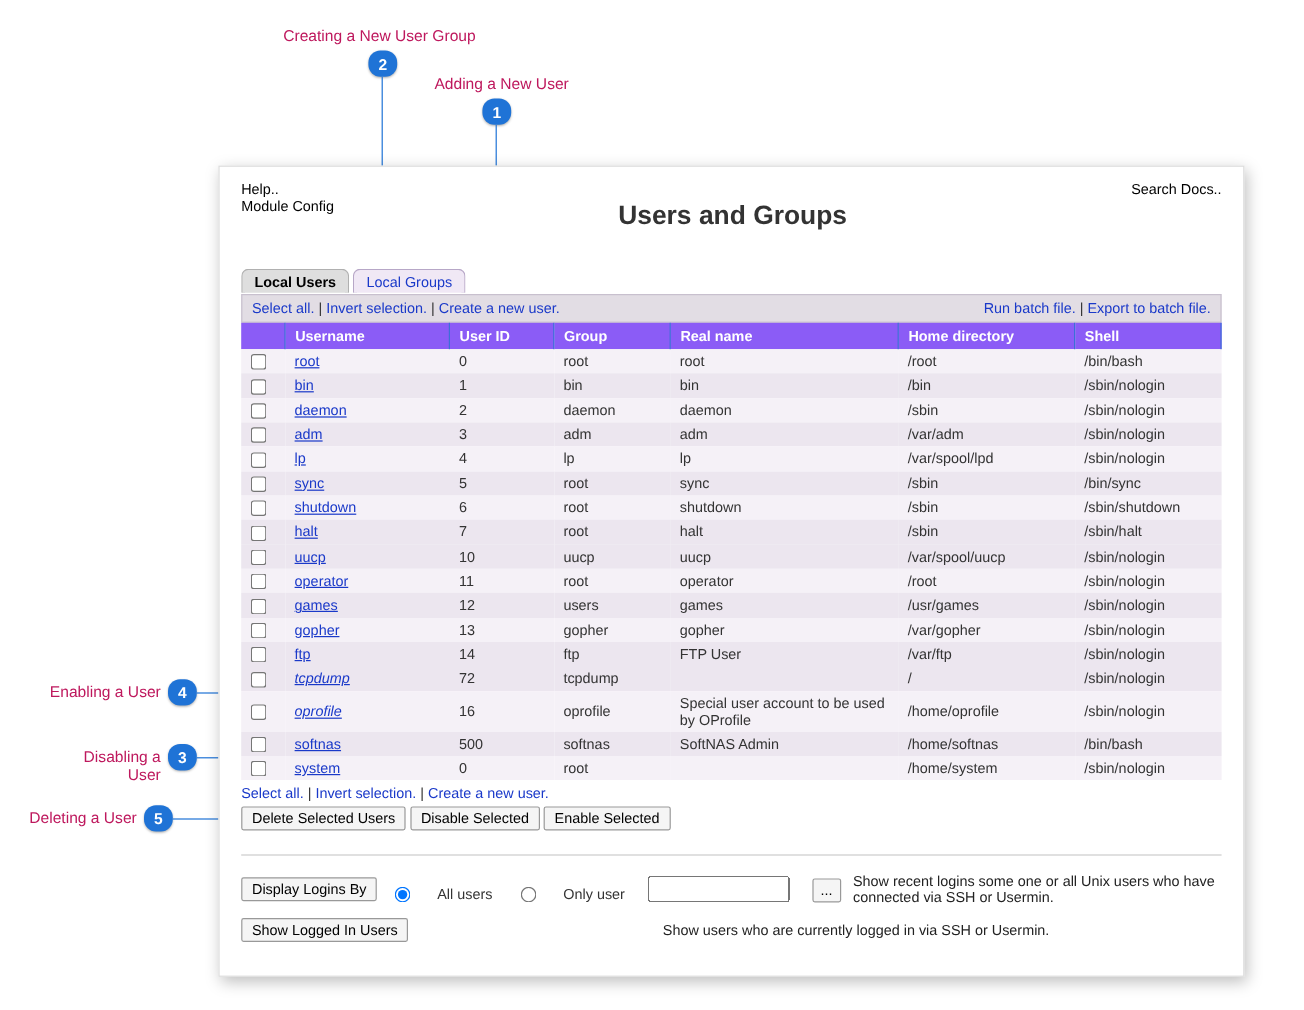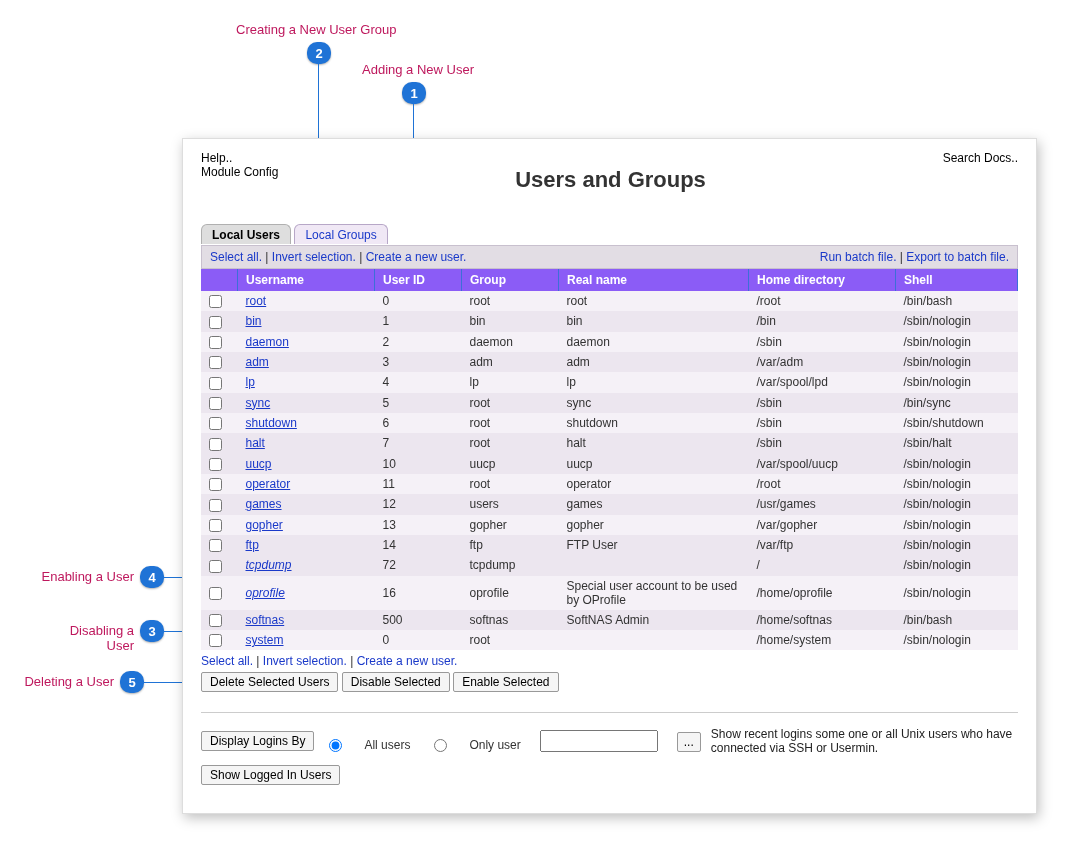--- a/index.html
+++ b/index.html
@@ -284,18 +284,19 @@
     <input type="radio" name="lf" style="">
     <span>Only user</span>
     <input type="text" style="">
     <button class="small-btn">...</button>
   </div>
   <div class="desc">Show recent logins some one or all Unix users who have connected via SSH or Usermin.</div>
 </div>
 
 <div class="login-row">
   <button class="btn">Show Logged In Users</button>
+  <div class="desc" style="margin-left:auto;flex:0 0 57%">Show users who are currently logged in via SSH or Usermin.</div>
 </div>
 
 </div>
 </div>
 
 </div>
 
 </body></html>

